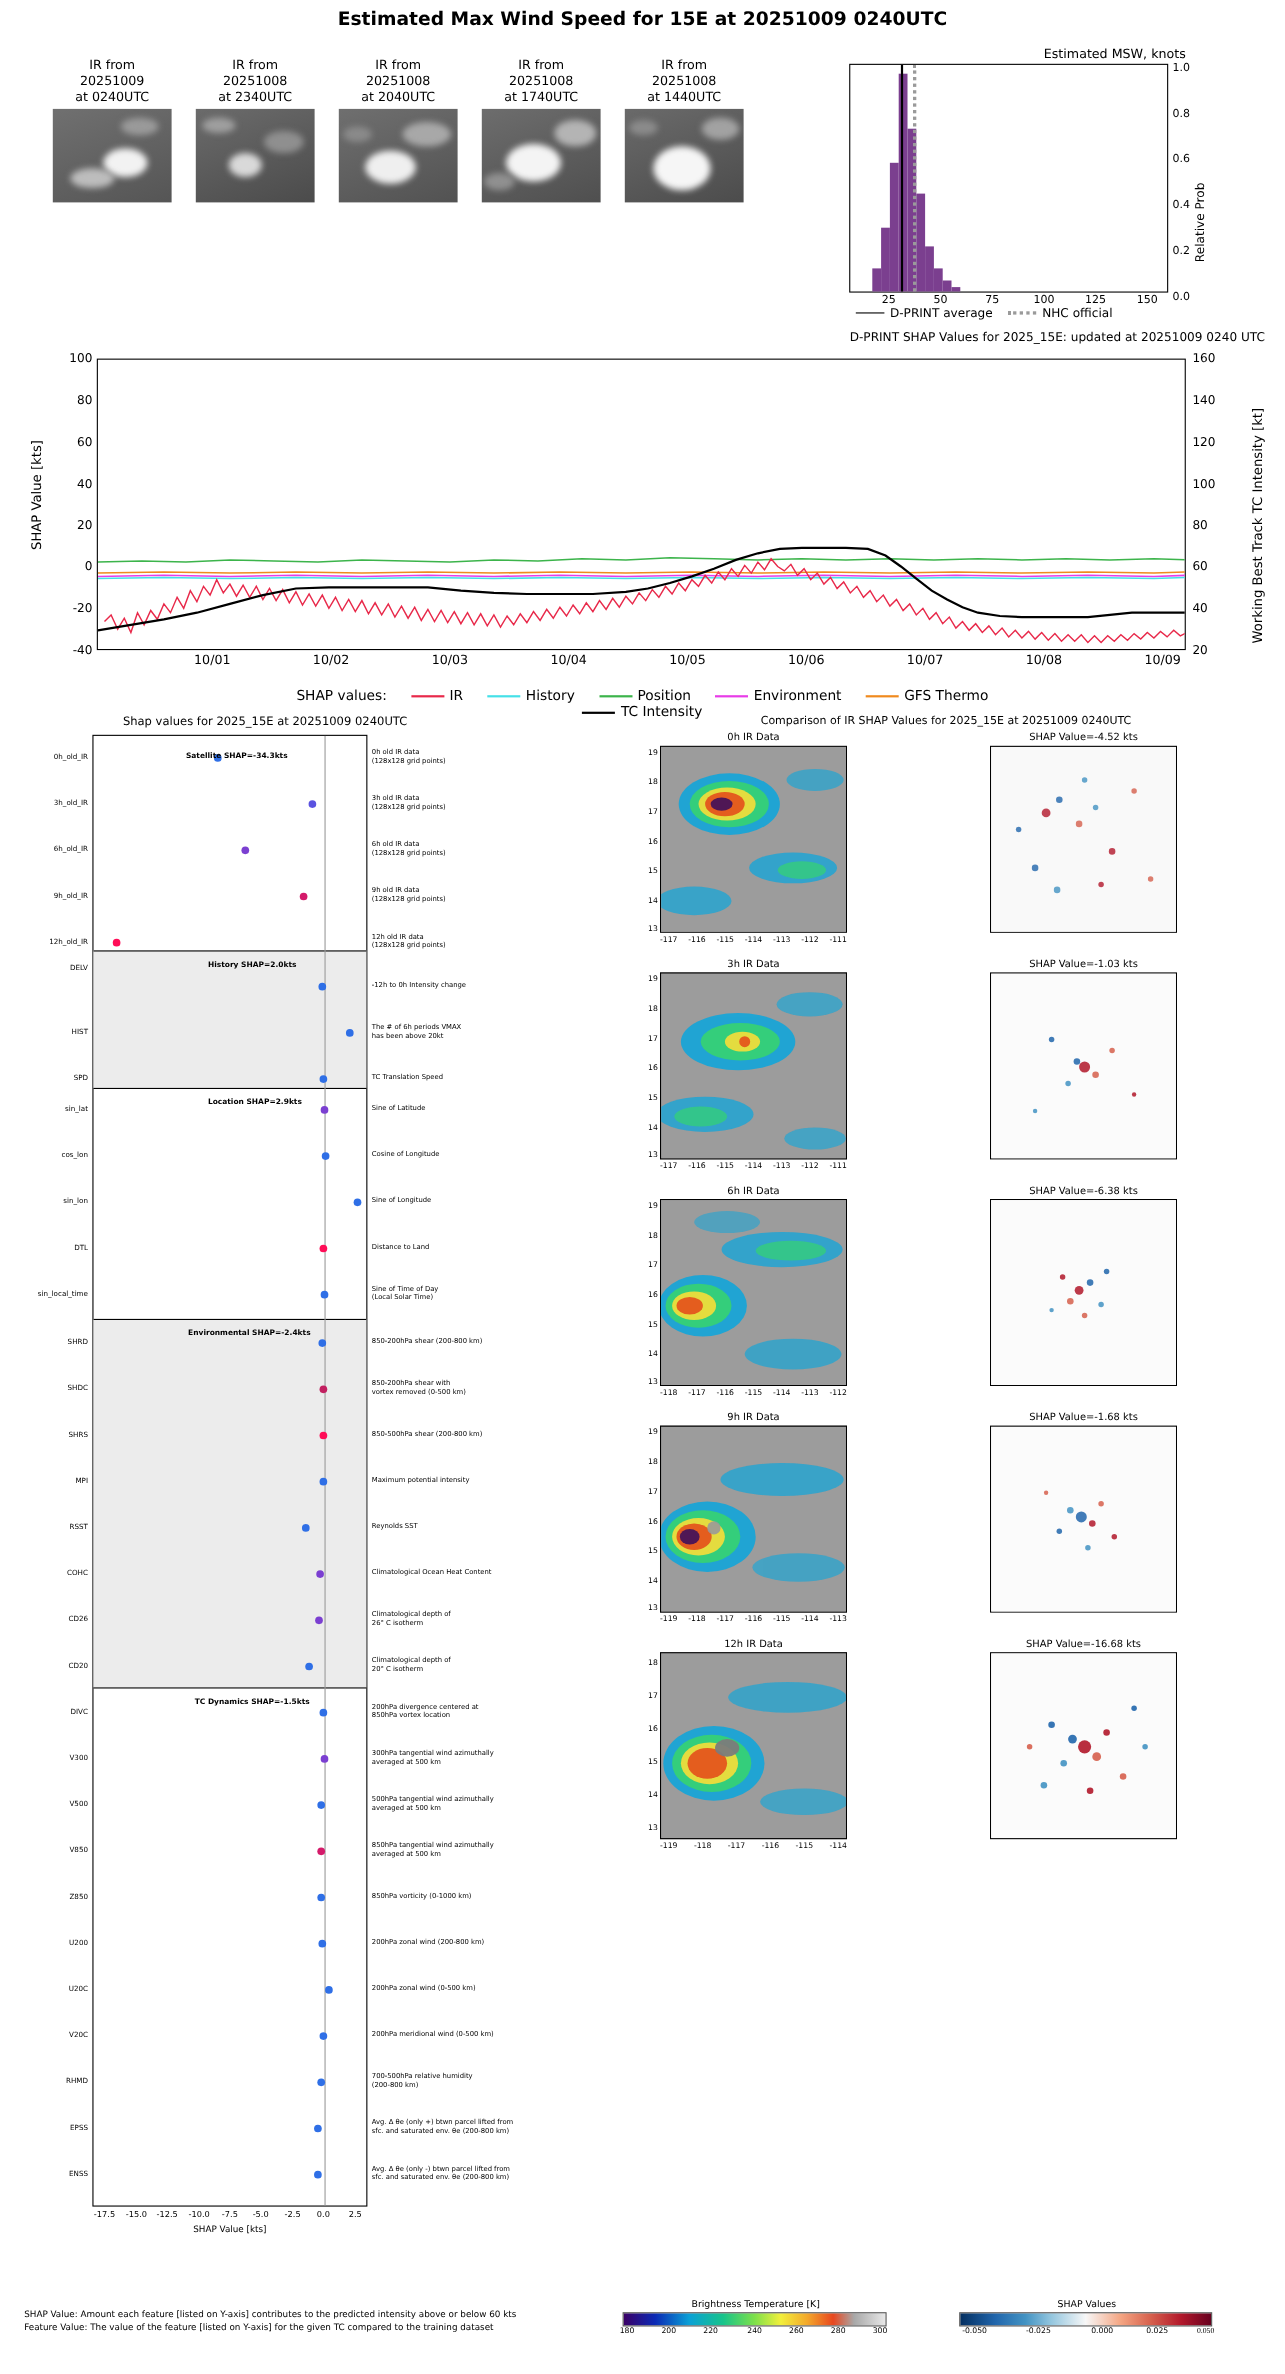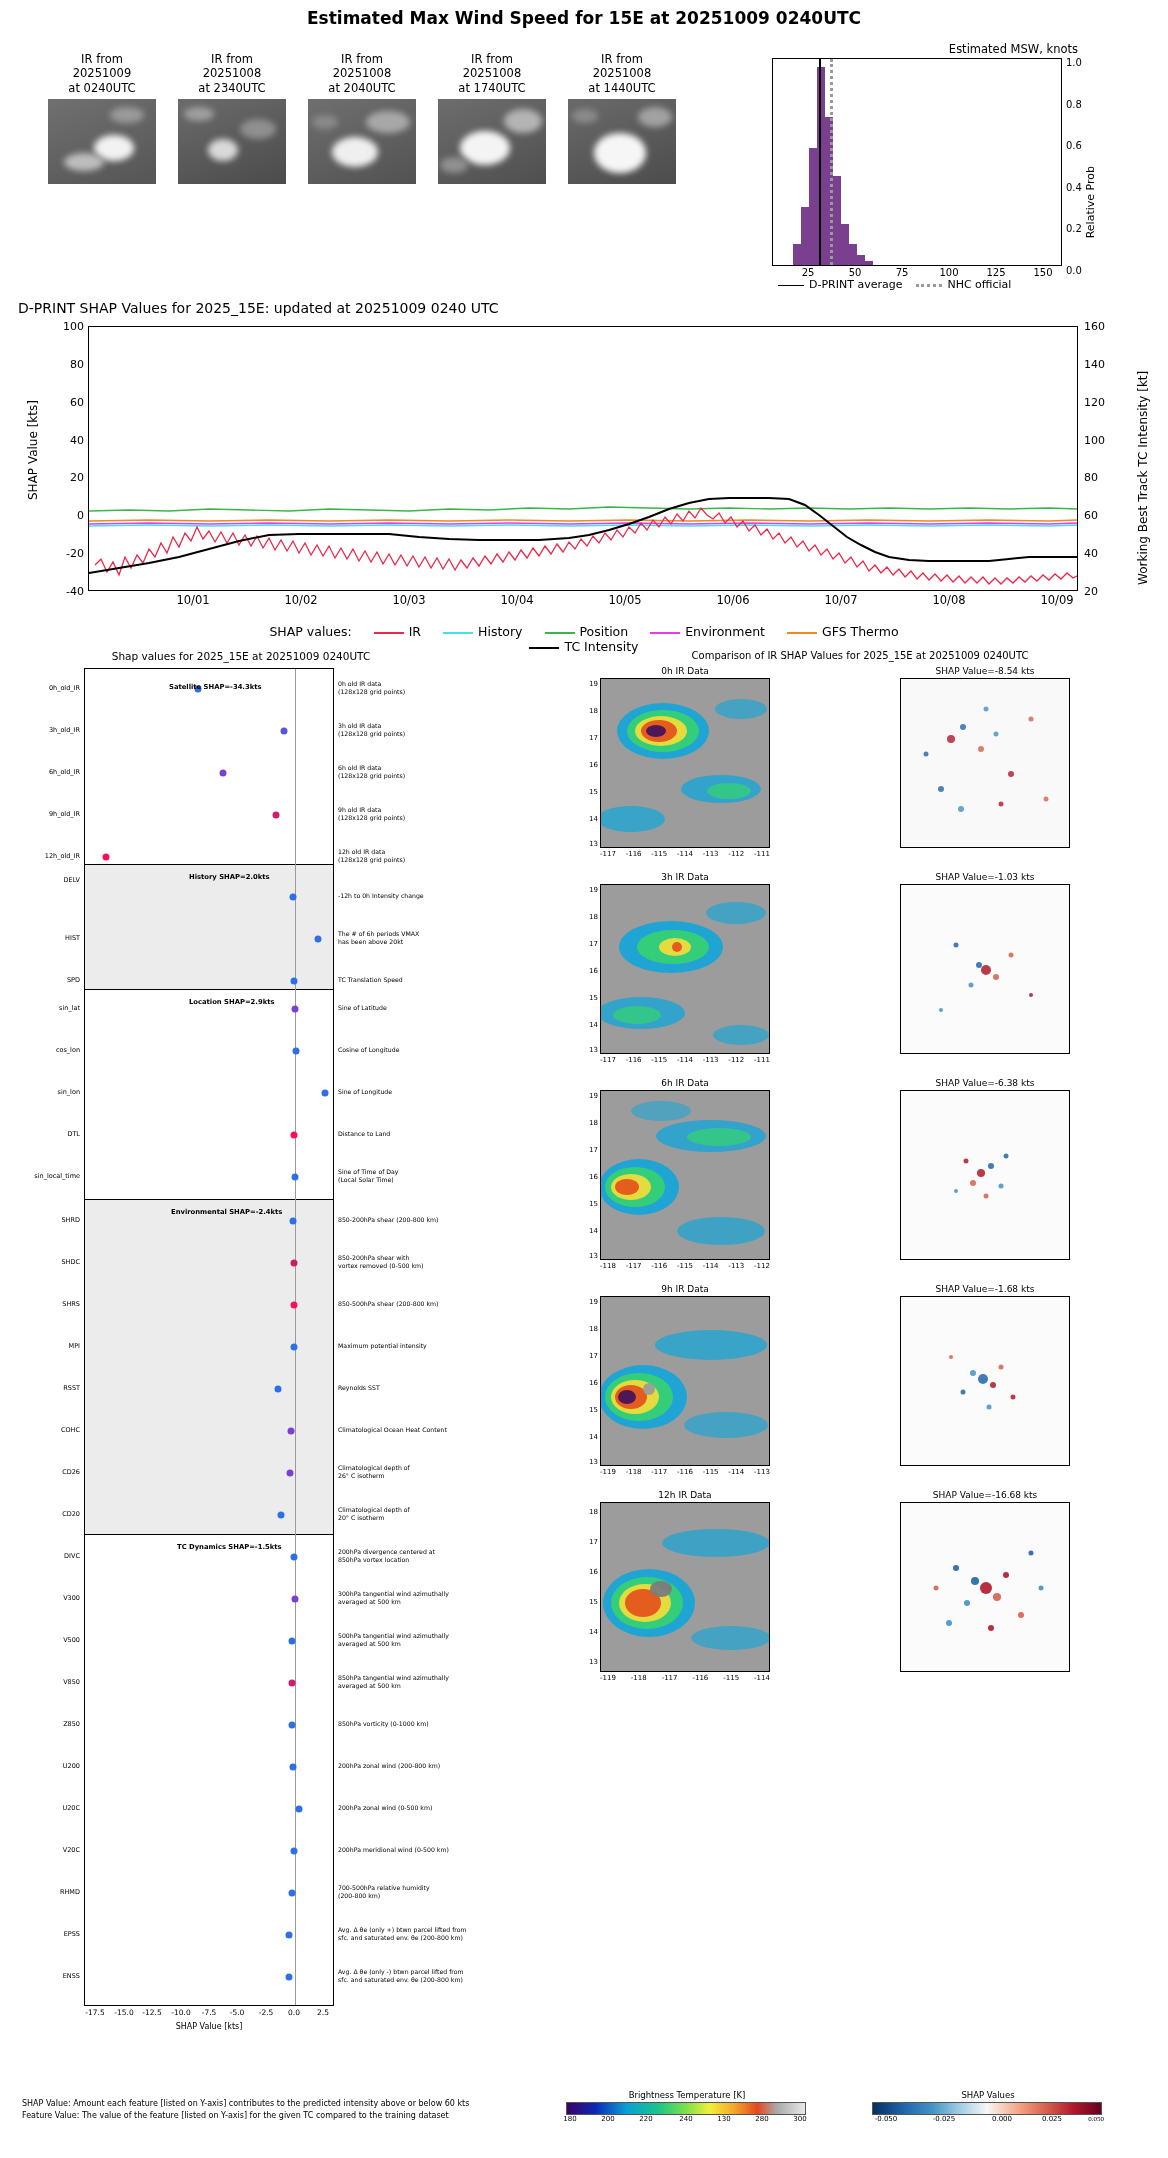--- a/index.html
+++ b/index.html
@@ -52,21 +52,21 @@
   .hist-ylabel {
     position: absolute; right: -6px; top: 124px; font-size: 11px;
     transform: rotate(-90deg); transform-origin: right top; white-space: nowrap;
   }
   .hist-legend { position: absolute; left: 10px; top: 236px; width: 300px; font-size: 11px; display: flex; gap: 14px; align-items: center; }
   .leg-line { display: inline-block; width: 26px; height: 0; border-top: 1.6px solid #000; vertical-align: middle; margin-right: 5px; }
   .leg-dot { display: inline-block; width: 26px; height: 0; border-top: 3px dotted #9a9a9a; vertical-align: middle; margin-right: 5px; }
 
   
   .ts-panel { position: absolute; left: 18px; top: 300px; width: 1132px; height: 340px; }
-  .ts-title { text-align: left; font-size: 14px; margin-bottom: 6px; }
+  .ts-title { text-align: right; font-size: 11px; margin-bottom: 6px; }
   .ts-plot {
     position: absolute; left: 70px; top: 26px; width: 990px; height: 265px;
     border: 1px solid #000; background: #fff; overflow: hidden;
   }
   .ts-ylabel-l {
     position: absolute; left: 8px; top: 200px; font-size: 12px;
     transform: rotate(-90deg); transform-origin: left top; white-space: nowrap;
   }
   .ts-ylabel-r {
     position: absolute; left: 1118px; top: 285px; font-size: 12px;
@@ -474,21 +474,21 @@
 
   <div class="foot-notes">
     <div>SHAP Value: Amount each feature [listed on Y-axis] contributes to the predicted intensity above or below 60 kts</div>
     <div>Feature Value: The value of the feature [listed on Y-axis] for the given TC compared to the training dataset</div>
   </div>
 
   <div class="grid-panel">
     <div class="grid-title">Comparison of IR SHAP Values for 2025_15E at 20251009 0240UTC</div>
 
     <div class="gcol-title" style="left:22px;top:16px;width:210px;">0h IR Data</div>
-    <div class="gcol-title" style="left:322px;top:16px;width:210px;">SHAP Value=-8.54 kts</div>
+    <div class="gcol-title" style="left:322px;top:16px;width:210px;">SHAP Value=-4.52 kts</div>
     <div class="gimg" style="left:42px;top:28px;width:170px;height:170px;background:linear-gradient(150deg,#9e9e9e,#8a8a8a);">
       <svg width="170" height="170" viewBox="0 0 170 170">
         <rect width="170" height="170" fill="#9c9c9c"></rect>
         <g opacity="0.95">
           <ellipse cx="62" cy="52" rx="46" ry="28" fill="#1aa5d6"></ellipse>
           <ellipse cx="62" cy="52" rx="36" ry="21" fill="#2fd17a"></ellipse>
           <ellipse cx="60" cy="52" rx="26" ry="15" fill="#e8e03a"></ellipse>
           <ellipse cx="58" cy="52" rx="18" ry="11" fill="#e85a18"></ellipse>
           <ellipse cx="55" cy="52" rx="10" ry="6" fill="#4b1052"></ellipse>
           <ellipse cx="120" cy="110" rx="40" ry="14" fill="#1aa5d6" opacity="0.85"></ellipse>
@@ -743,21 +743,21 @@
   </div>
 
   <div class="bt-cbar-wrap">
     <div class="bt-title">Brightness Temperature [K]</div>
     <div class="bt-cbar"></div>
     <div class="bt-cbar-ticks">
       <span style="left:4px;">180</span>
       <span style="left:42px;">200</span>
       <span style="left:80px;">220</span>
       <span style="left:120px;">240</span>
-      <span style="left:158px;">130</span>
+      <span style="left:158px;">260</span>
       <span style="left:196px;">280</span>
       <span style="left:234px;">300</span>
     </div>
   </div>
 
   <div class="sv-cbar-wrap">
     <div class="sv-title">SHAP Values</div>
     <div class="sv-cbar"></div>
     <div class="sv-cbar-ticks">
       <span style="left:14px;">-0.050</span>

